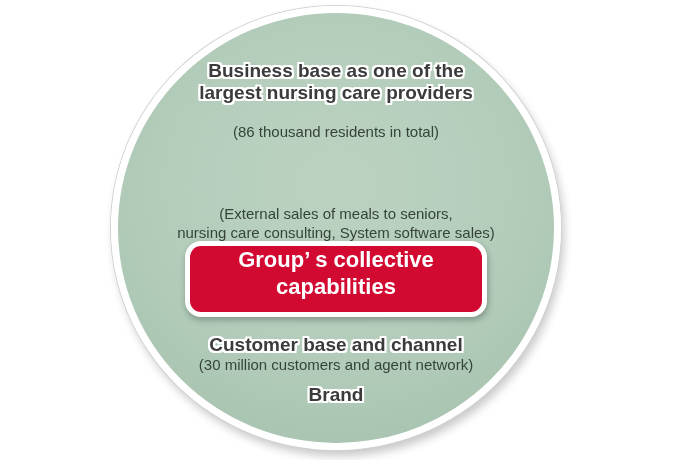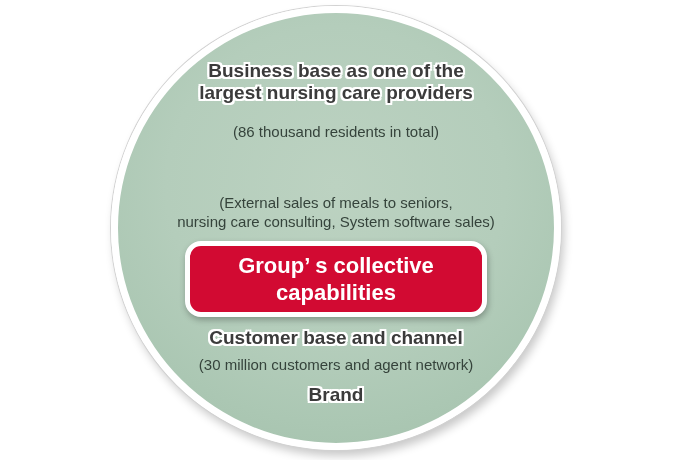--- a/index.html
+++ b/index.html
@@ -43,35 +43,35 @@
   }
   .sub{
     position:absolute;left:0;width:100%;
     font-size:15px;line-height:19px;
     color:#35433b;
     white-space:pre-line;
   }
   .pos-h1{top:33px;}
   .pos-s1{top:95px;}
   .pos-h2{top:117px;}
-  .pos-s2{top:166px;}
-  .pos-h3{top:300px;}
+  .pos-s2{top:177px;}
+  .pos-h3{top:307px;}
   .pos-s3{top:328px;}
   .pos-h4{top:357px;text-align:center;}
   .pos-s4{top:384px;}
   .center-box{
     position:absolute;
     left:50%;top:214px;
     transform:translateX(-50%);
     width:302px;height:76px;
     box-sizing:border-box;
     background:#d20a32;
     border:5px solid #ffffff;
     border-radius:16px;
-    display:flex;align-items:center;justify-content:center;
+    display:flex;align-items:flex-start;justify-content:center;
     box-shadow:1px 3px 6px rgba(0,0,0,0.28);
   }
   .center-box-label{
     color:#ffffff;
     font-weight:bold;
     font-size:22px;line-height:27px;
     text-align:center;
     white-space:pre-line;
   }
 </style>

